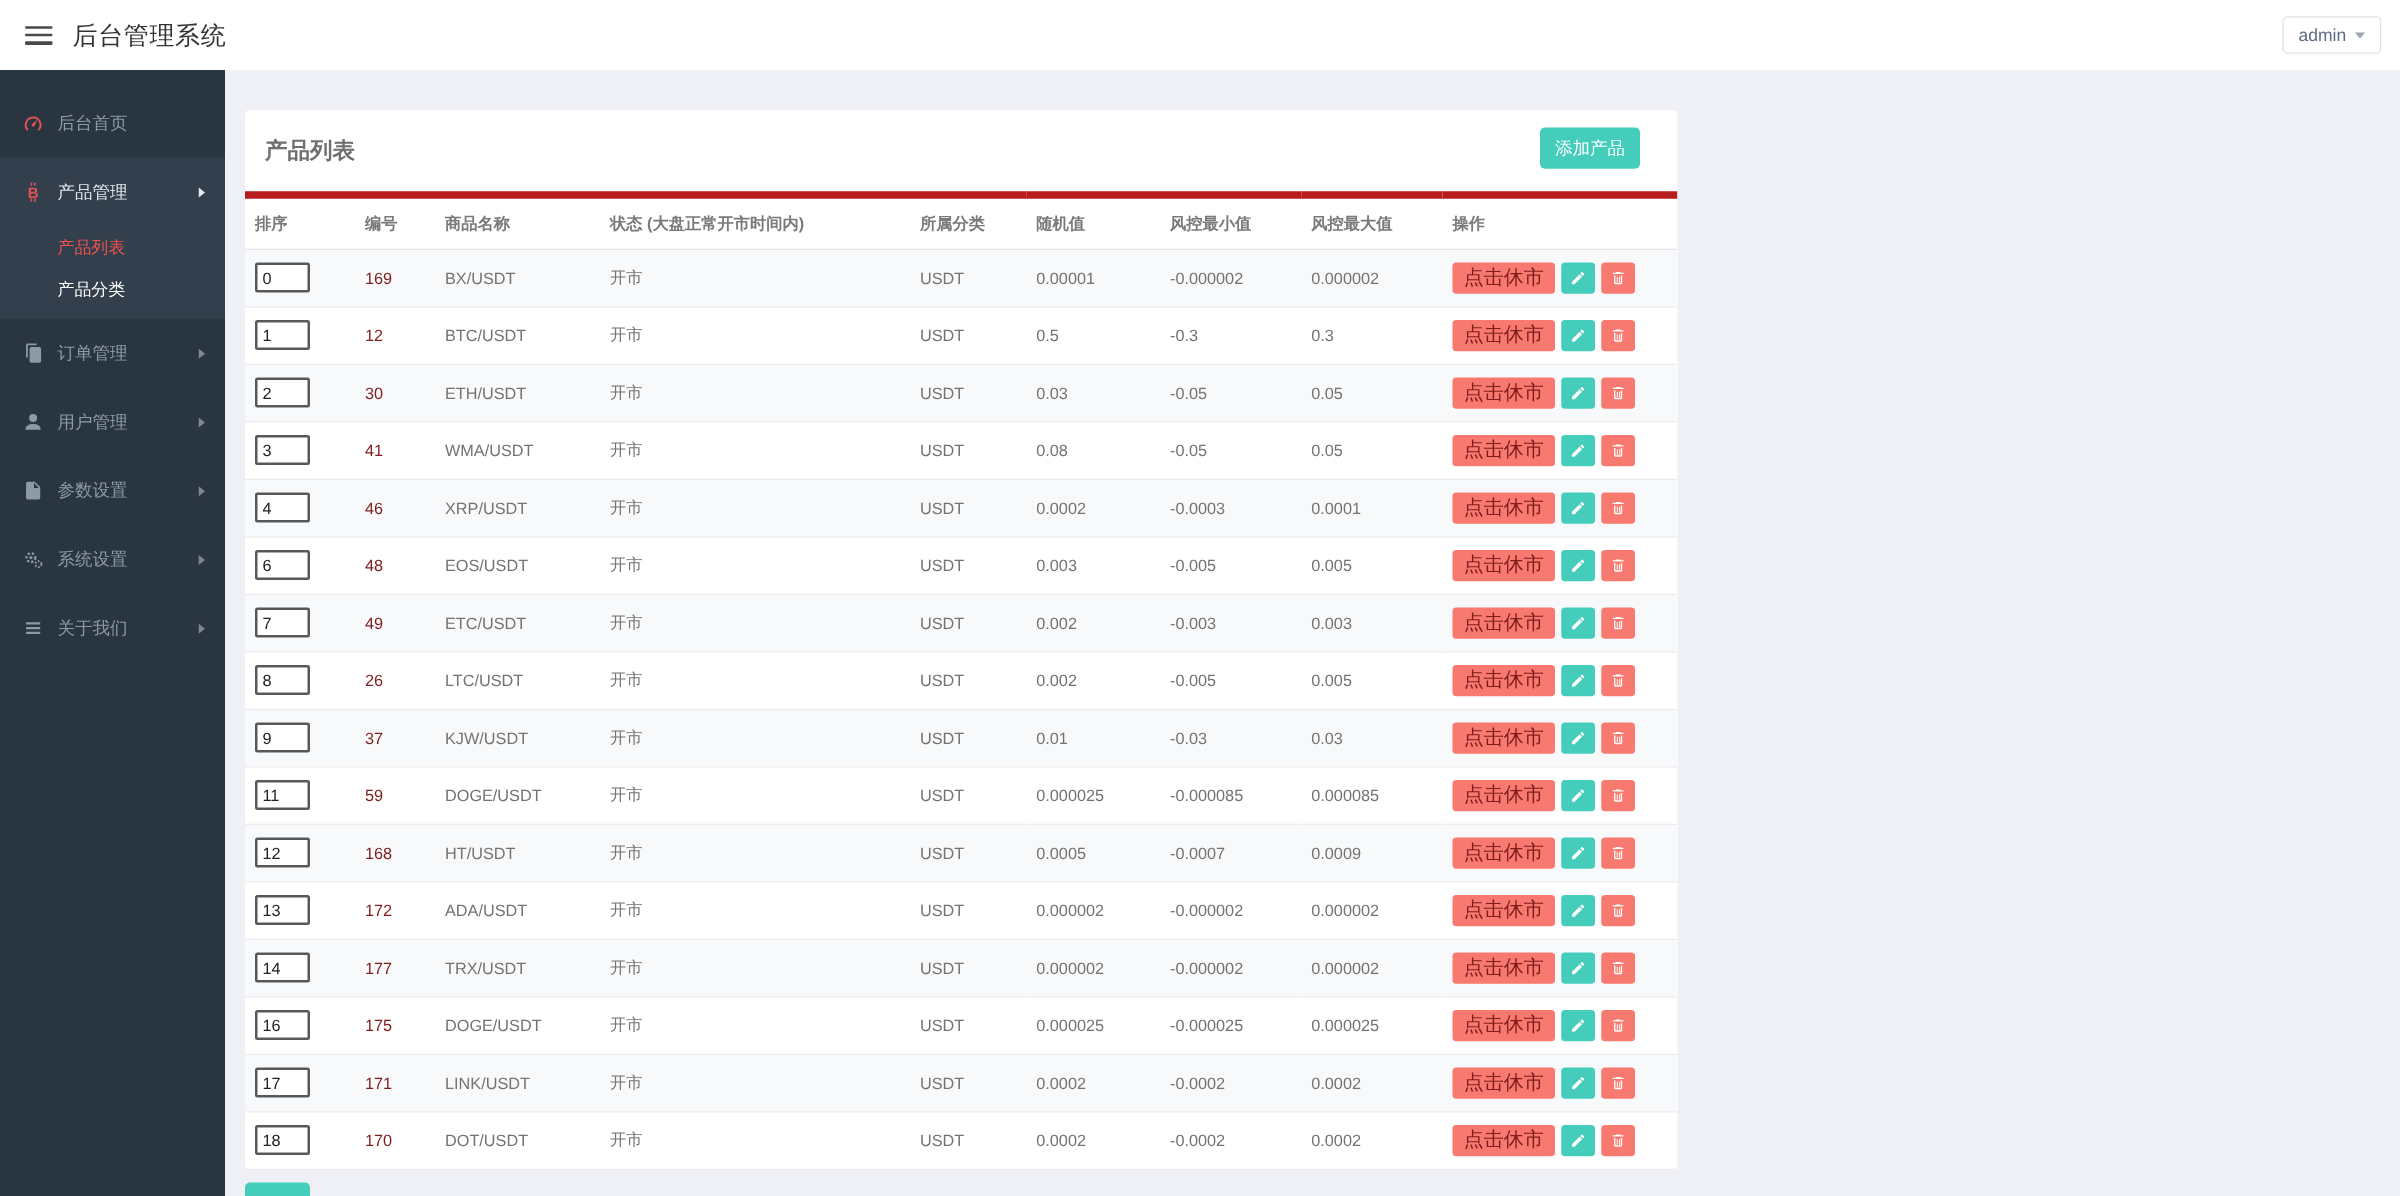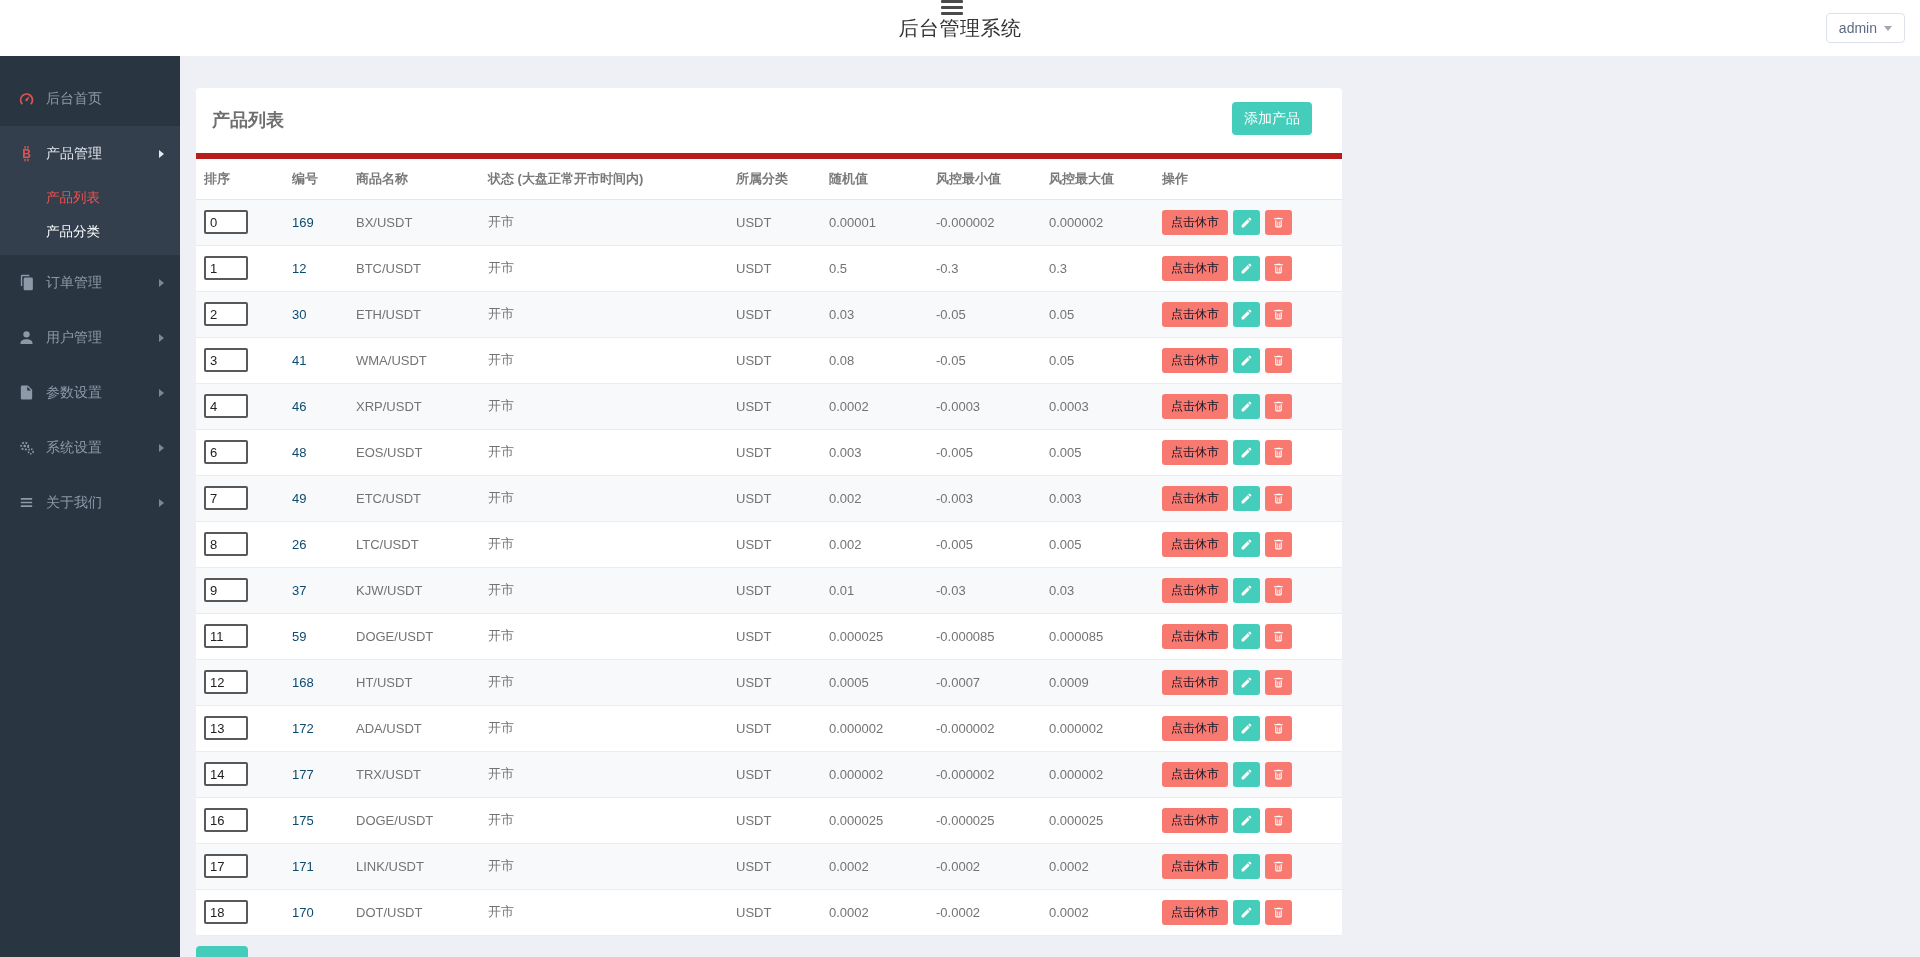--- a/index.html
+++ b/index.html
@@ -4,21 +4,21 @@
 <style>
   * { margin:0; padding:0; box-sizing:border-box; }
   html,body { width:1920px; height:957px; overflow:hidden; }
   body {
     font-family:"Liberation Sans","DejaVu Sans",sans-serif;
     background:#eef0f5; color:#737373; position:relative;
   }
   
   .topbar {
     height:56px; background:#ffffff; display:flex; align-items:center;
-    padding:0 20px; position:relative; z-index:5;flex-direction:column;
+    padding:0 20px; position:relative; z-index:5;
   }
   .hamburger { width:22px; height:15px; display:flex; flex-direction:column; justify-content:space-between; cursor:pointer; margin-right:16px; }
   .hamburger span { display:block; height:2.6px; background:#4a4a4a; border-radius:1px; }
   .app-title { font-size:20px; color:#333; font-weight:500; letter-spacing:.5px; }
   .user-chip {
     position:absolute; right:15px; top:13px; height:30px;
     border:1px solid #dde2ea; border-radius:4px; background:#fff;
     display:flex; align-items:center; gap:7px; padding:0 12px;
     color:#5f6b84; font-size:14px; cursor:pointer;
   }
@@ -54,29 +54,29 @@
     font-size:14px; cursor:pointer; font-family:inherit;
   }
   table { width:100%; border-collapse:collapse; table-layout:fixed; }
   th, td { text-align:left; padding-left:8px; font-weight:400; overflow:hidden; white-space:nowrap; }
   thead th {
     height:43px; font-size:13px; color:#7a7a7a; font-weight:700;
     border-top:6px solid #b91c1c; border-bottom:1px solid #e6e6e6;
   }
   tbody td { height:46px; font-size:13px; color:#737373; border-bottom:1px solid #ececec; }
   tbody tr:nth-child(odd) { background:#f8f9fa; }
-  td.c-id { color:#0c4a6e; }
+  td.c-id { color:#7f1d1d; }
   .sort-input {
     width:44px; height:24px; border:2px solid #565859; border-radius:2px;
     font-size:13px; color:#222; padding:0 4px; background:#fff; font-family:inherit;
   }
   .actions { display:flex; align-items:center; gap:5px; }
   .btn-close {
-    background:#f8796f; color:#0f172a; border:none; border-radius:3px;
-    font-size:12px; height:25px; padding:0 9px; cursor:pointer; font-family:inherit;
+    background:#f8796f; color:#7f1d1d; border:none; border-radius:3px;
+    font-size:16px; height:25px; padding:0 9px; cursor:pointer; font-family:inherit;
   }
   .btn-ico {
     width:27px; height:25px; border:none; border-radius:3px; cursor:pointer;
     display:inline-flex; align-items:center; justify-content:center; color:#fff;
   }
   .btn-ico svg { width:13px; height:13px; }
   .btn-edit { background:#45cdbc; }
   .btn-del { background:#f8796f; }
   .bottom-btn {
     position:absolute; left:196px; top:946px; width:52px; height:34px;
@@ -324,21 +324,21 @@
   </tr>
 
   <tr>
     <td><input class="sort-input" type="text" value="4" style=""></td>
     <td class="c-id">46</td>
     <td>XRP/USDT</td>
     <td>开市</td>
     <td>USDT</td>
     <td>0.0002</td>
     <td>-0.0003</td>
-    <td>0.0003</td>
+    <td>0.0001</td>
     <td>
       <div class="actions">
         <button class="btn-close">点击休市</button>
         <button class="btn-ico btn-edit">
           <svg viewBox="0 0 24 24" fill="currentColor">
                       <path d="M3 17.25V21h3.75L17.81 9.94l-3.75-3.75L3 17.25zM20.71 7.04a1 1 0 0 0 0-1.41l-2.34-2.34a1 1 0 0 0-1.41 0l-1.83 1.83 3.75 3.75 1.83-1.83z"></path>
                     </svg>
         </button>
         <button class="btn-ico btn-del">
           <svg viewBox="0 0 24 24" fill="currentColor">

